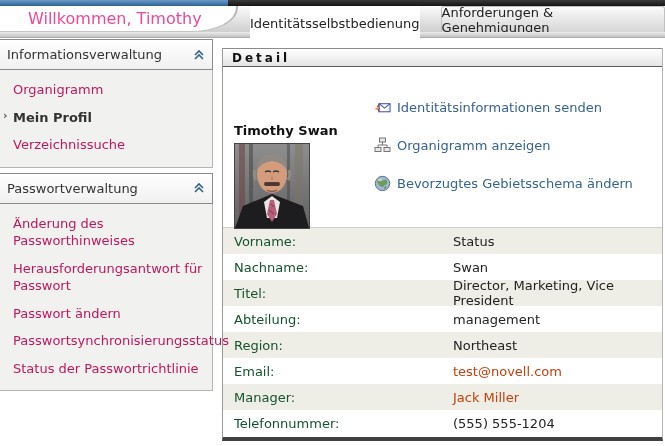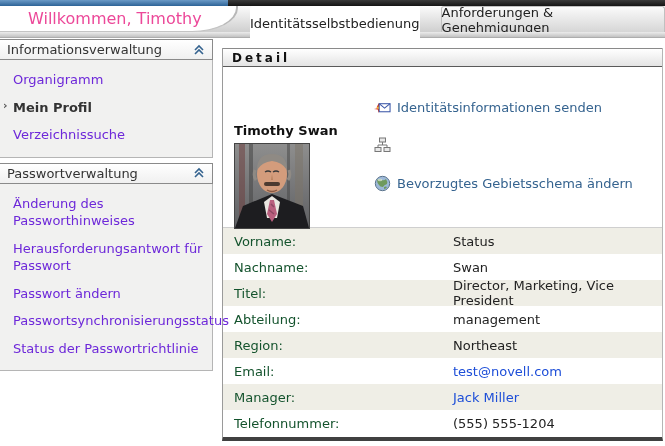--- a/index.html
+++ b/index.html
@@ -21,27 +21,27 @@
   .tab { height:26px; display:flex; align-items:center; justify-content:center; font-size:13px; color:#222;
     border-radius:3px 3px 0 0; cursor:default; }
   .tab.active { width:172px; background:#fff; height:34px; z-index:4; }
   .tab.inactive { width:232px; background:linear-gradient(#fafafa,#d6d6d6); border:1px solid #c0c0c0; border-bottom:none; }
   .header-strip { position:absolute; left:0; top:32px; width:665px; height:6px;
     background:linear-gradient(#ececec,#c2c2c2); border-bottom:1px solid #adadad; z-index:1; }
 
   
   .sidebar { position:absolute; left:0; top:39px; width:213px; z-index:2; }
   .side-section { margin-bottom:5px; }
-  .side-header { height:21px; background:linear-gradient(#ffffff,#f0f0f0); border-top:1px solid #8a8a8a;
+  .side-header { height:31px; background:linear-gradient(#ffffff,#f0f0f0); border-top:1px solid #8a8a8a;
     border-bottom:1px solid #8a8a8a; border-right:1px solid #8a8a8a; display:flex; align-items:center;
     padding:0 6px 0 7px; }
   .side-title { flex:1; font-size:13px; color:#333; }
   .collapse-btn { width:14px; height:14px; display:flex; align-items:center; justify-content:center; cursor:pointer; }
   .side-body { background:#f1f1f0; border-right:1px solid #b5b5b5; border-bottom:1px solid #b5b5b5; padding:6px 0 8px 0; }
-  .side-item { position:relative; padding:5px 6px 5px 13px; font-size:13px; color:#6d28d9; cursor:pointer; line-height:1.35; }
+  .side-item { position:relative; padding:5px 6px 5px 13px; font-size:13px; color:#be185d; cursor:pointer; line-height:1.35; }
   .side-item .marker { display:none; }
   .side-item.current { color:#333; font-weight:bold; }
   .side-item.current .marker { display:inline; position:absolute; left:3px; top:5px; color:#555; font-size:11px; }
 
   
   .main-panel { position:absolute; left:222px; top:48px; width:441px; height:393px; background:#fff;
     border-left:1px solid #9a9a9a; border-right:1px solid #b5b5b5; border-bottom:4px solid #404040; }
   .panel-header { height:19px; background:linear-gradient(#ffffff,#e4e4e4); border-top:1px solid #8a8a8a;
     border-bottom:1px solid #5a5a5a; display:flex; align-items:center; padding-left:9px; }
   .panel-title { font-size:12px; font-weight:bold; color:#111; letter-spacing:3px; }
@@ -52,21 +52,21 @@
   .actions { position:absolute; left:150px; top:30px; }
   .action-row { display:flex; align-items:center; height:20px; margin-bottom:18px; cursor:pointer; }
   .action-icon { width:18px; height:18px; margin-right:6px; display:flex; align-items:center; justify-content:center; }
   .action-label { font-size:13px; color:#35638f; }
 
   .attr-table { width:100%; }
   .attr-row { display:flex; height:26px; align-items:center; }
   .attr-row.stripe { background:#efeee6; }
   .attr-label { width:230px; padding-left:11px; font-size:13px; color:#14532d; }
   .attr-value { flex:1; font-size:13px; color:#222; }
-  .attr-value.link { color:#1d4ed8; cursor:pointer; }
+  .attr-value.link { color:#c2410c; cursor:pointer; }
 </style>
 </head>
 <body>
 
 <div id="stage">
 
   <div class="topbar">
     <div class="topbar-blue"></div>
     <div class="topbar-dark"></div>
   </div>
@@ -195,20 +195,21 @@
 
   <div class="action-row">
     <span class="action-icon">
               <svg width="17" height="16" viewBox="0 0 17 16">
                 <rect x="5.5" y="1" width="6" height="4" fill="#e8e8e8" stroke="#777" stroke-width="1"></rect>
                 <rect x="1" y="10.5" width="6" height="4" fill="#e8e8e8" stroke="#777" stroke-width="1"></rect>
                 <rect x="10" y="10.5" width="6" height="4" fill="#e8e8e8" stroke="#777" stroke-width="1"></rect>
                 <path d="M8.5 5 V8 M4 10.5 V8 H13 V10.5" fill="none" stroke="#777" stroke-width="1"></path>
               </svg>
             </span>
+    <span class="action-label">Organigramm anzeigen</span>
   </div>
 
   <div class="action-row">
     <span class="action-icon">
               <svg width="17" height="17" viewBox="0 0 17 17">
                 <circle cx="8.5" cy="8.5" r="7.2" fill="#9db9d8" stroke="#5b738c" stroke-width="1"></circle>
                 <path d="M3 5 q3 -2 5 0 q2 1 4 -1 q2 3 1 5 q-3 1 -4 3 q-3 0 -4 -2 q-2 -2 -2 -5 Z" fill="#6f9a5d"></path>
                 <path d="M10 12 q2 -1 3 0 q-1 2 -3 2 Z" fill="#6f9a5d"></path>
                 <ellipse cx="6" cy="5" rx="2.4" ry="1.2" fill="#ffffff" opacity="0.55"></ellipse>
               </svg>

